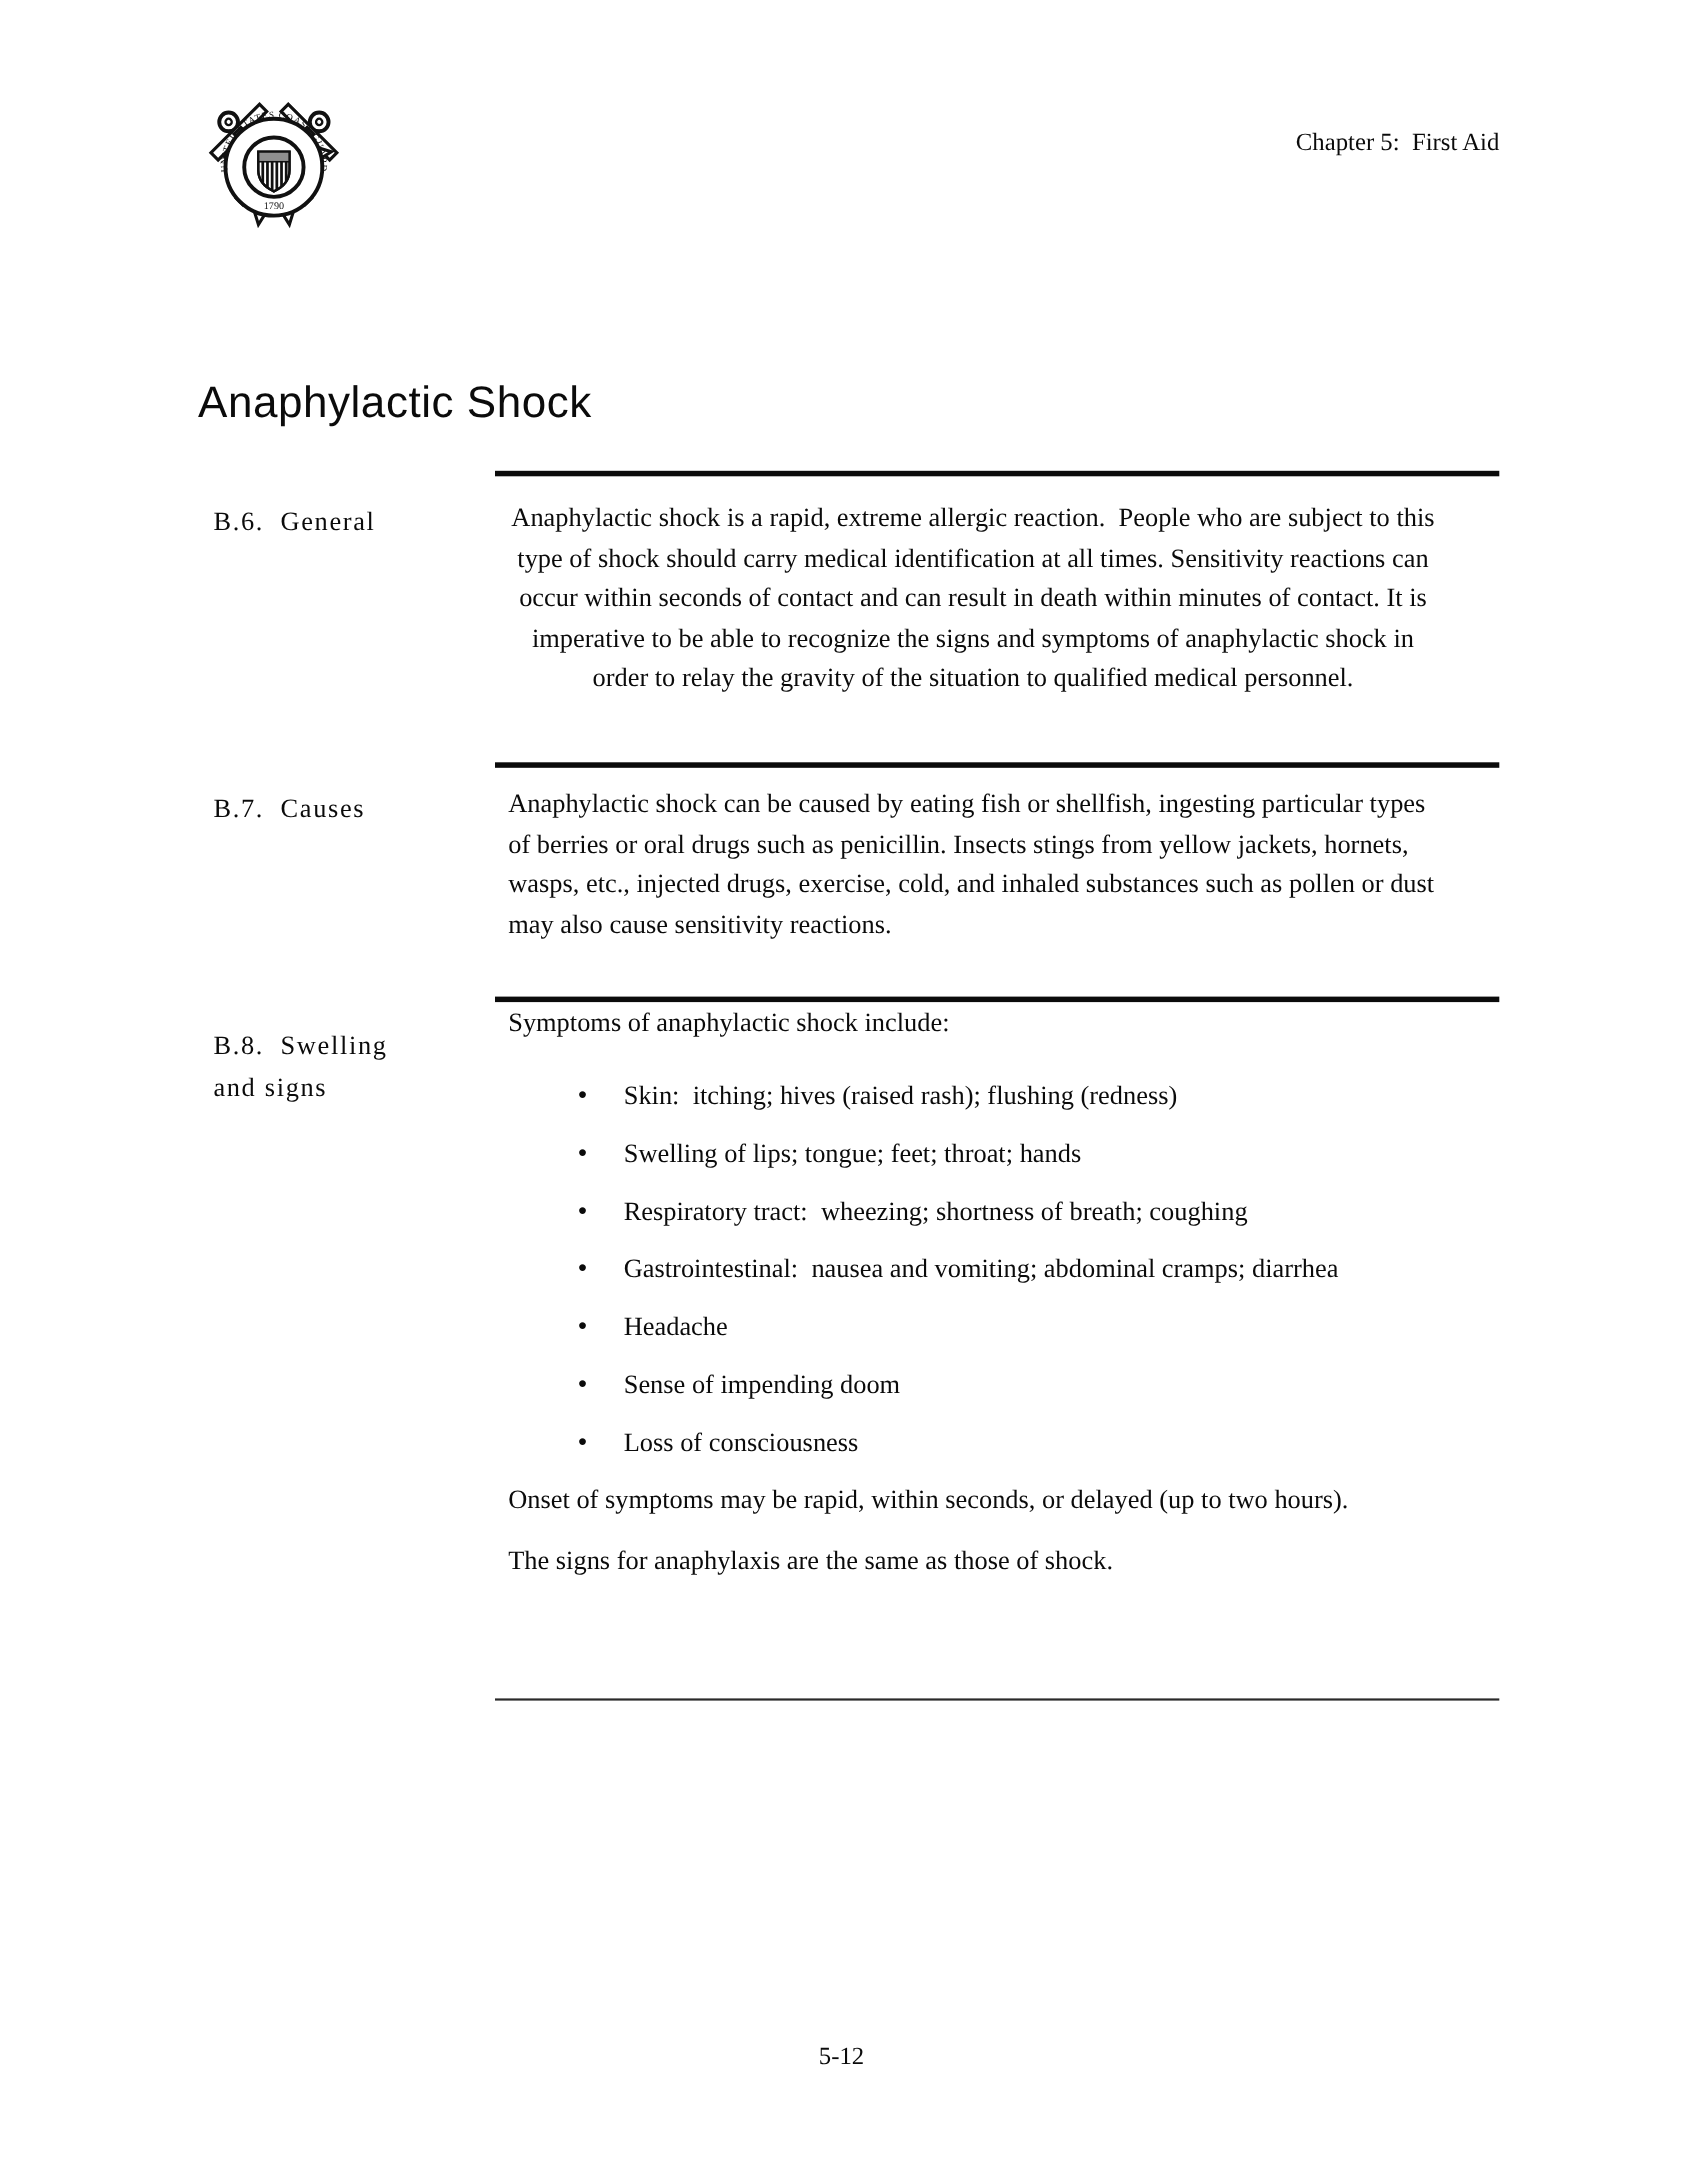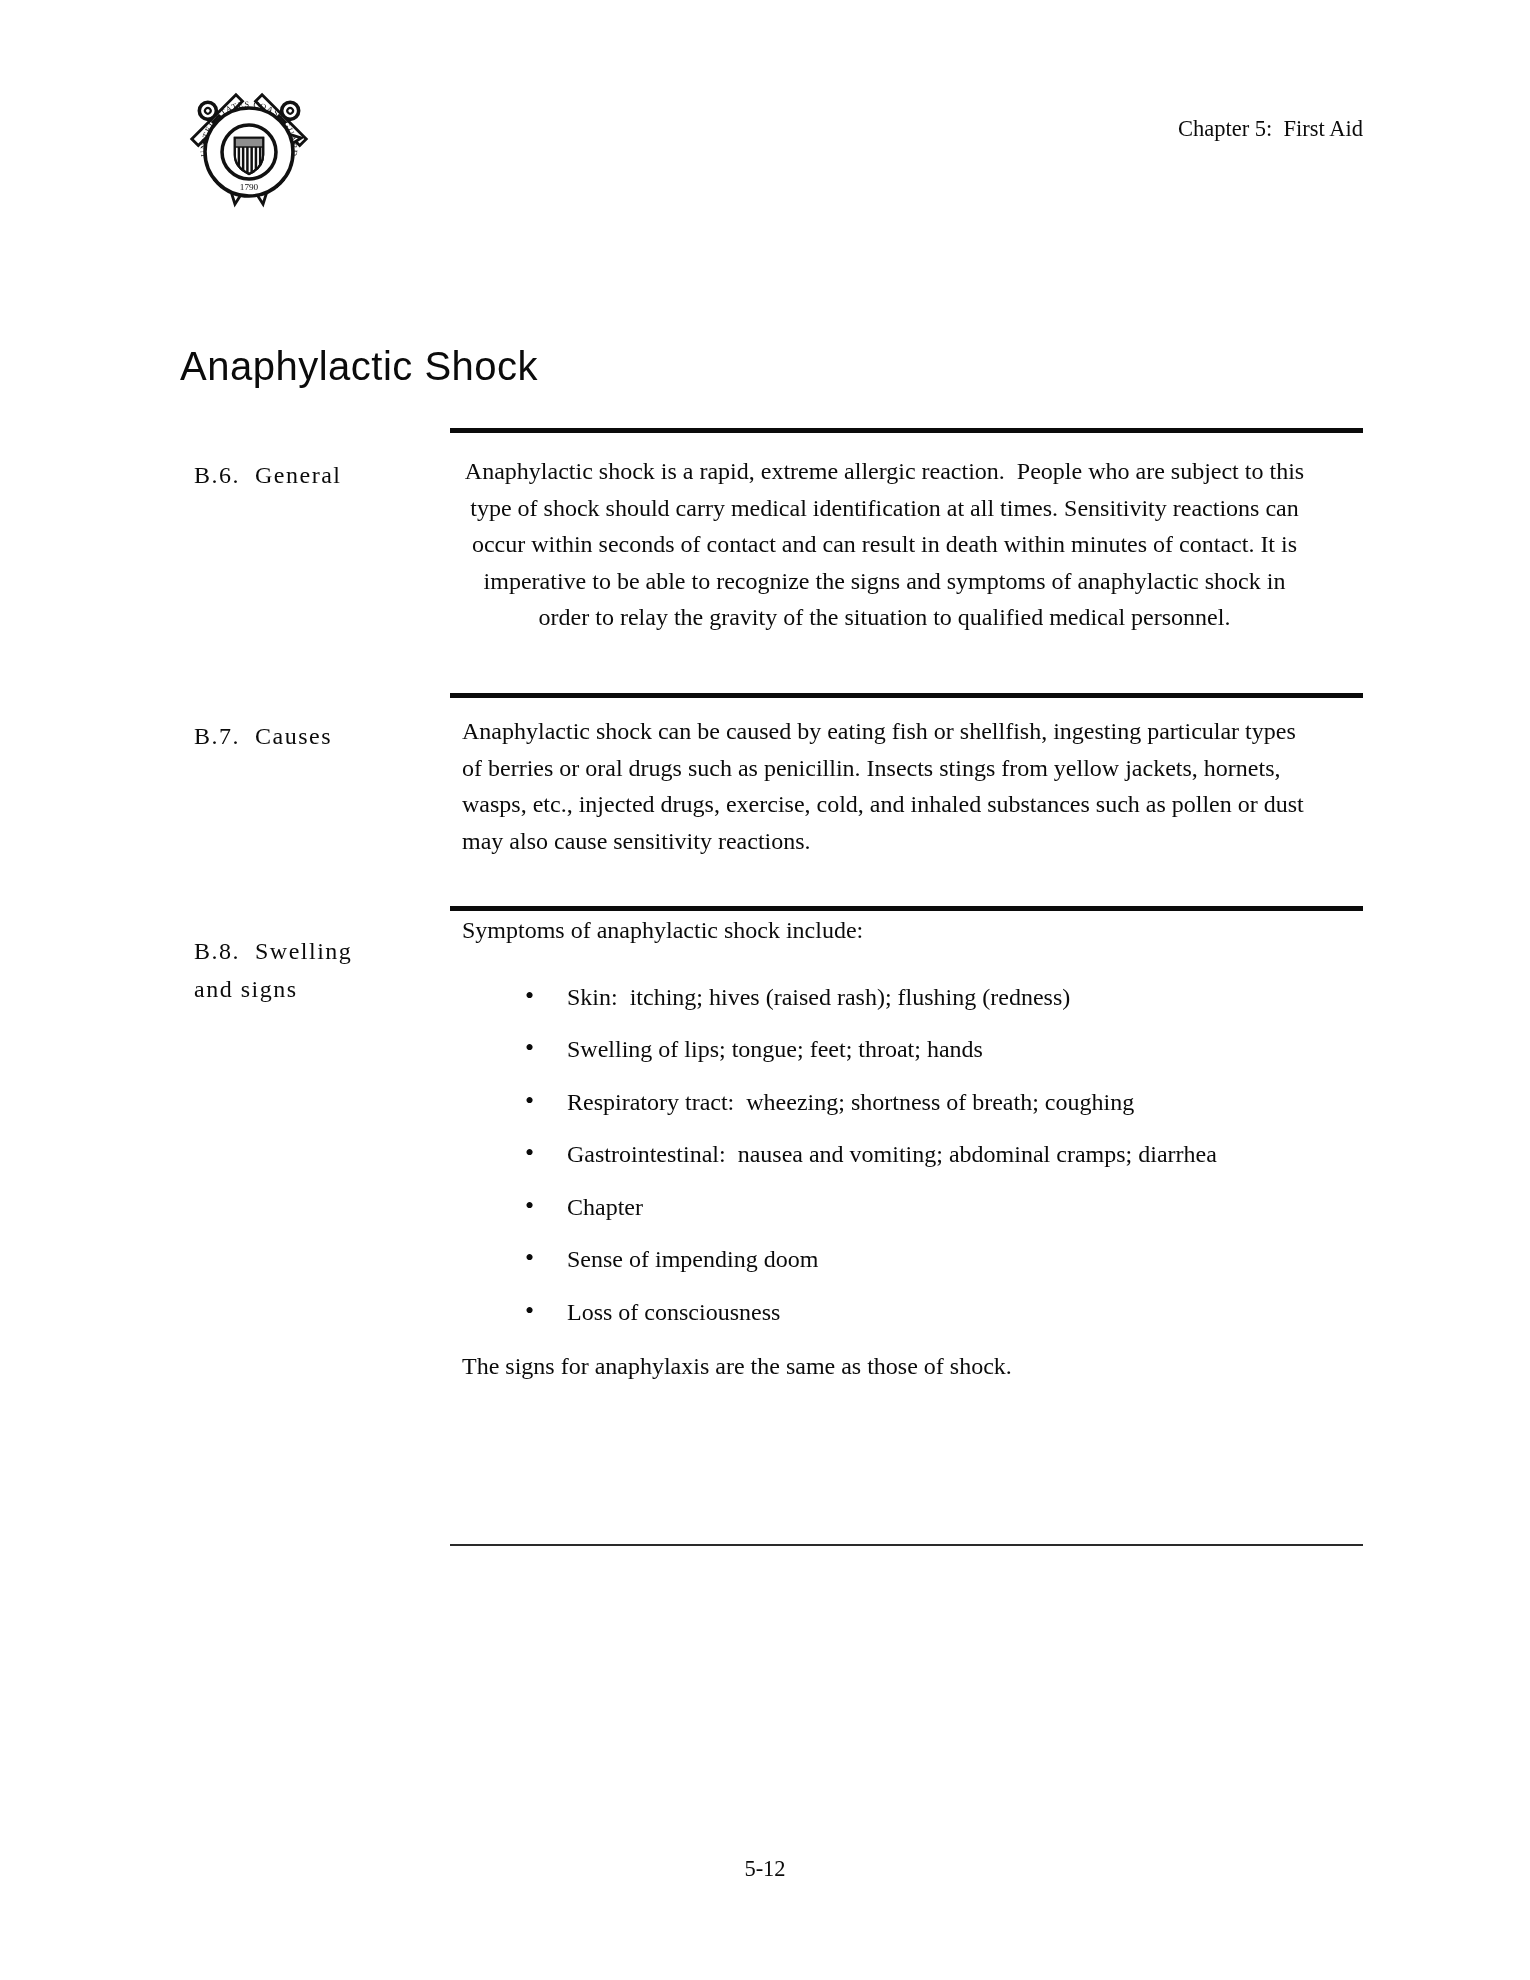--- a/index.html
+++ b/index.html
@@ -156,22 +156,23 @@
   </div>
 
   <div class="sec-label" id="label-b8">B.8.  Swelling and signs</div>
   <div class="sec-body" id="body-b8">
     <p>Symptoms of anaphylactic shock include:</p>
     <ul class="symptom-list">
         <li>Skin:  itching; hives (raised rash); flushing (redness)</li>
         <li>Swelling of lips; tongue; feet; throat; hands</li>
         <li>Respiratory tract:  wheezing; shortness of breath; coughing</li>
         <li>Gastrointestinal:  nausea and vomiting; abdominal cramps; diarrhea</li>
-        <li>Chapter</li>
+        <li>Headache</li>
         <li>Sense of impending doom</li>
         <li>Loss of consciousness</li>
       </ul>
+    <p class="para-onset">Onset of symptoms may be rapid, within seconds, or delayed (up to two hours).</p>
     <p class="para-signs">The signs for anaphylaxis are the same as those of shock.</p>
   </div>
 
   <div class="page-footer">5-12</div>
 
 </div>
 
 </body></html>

